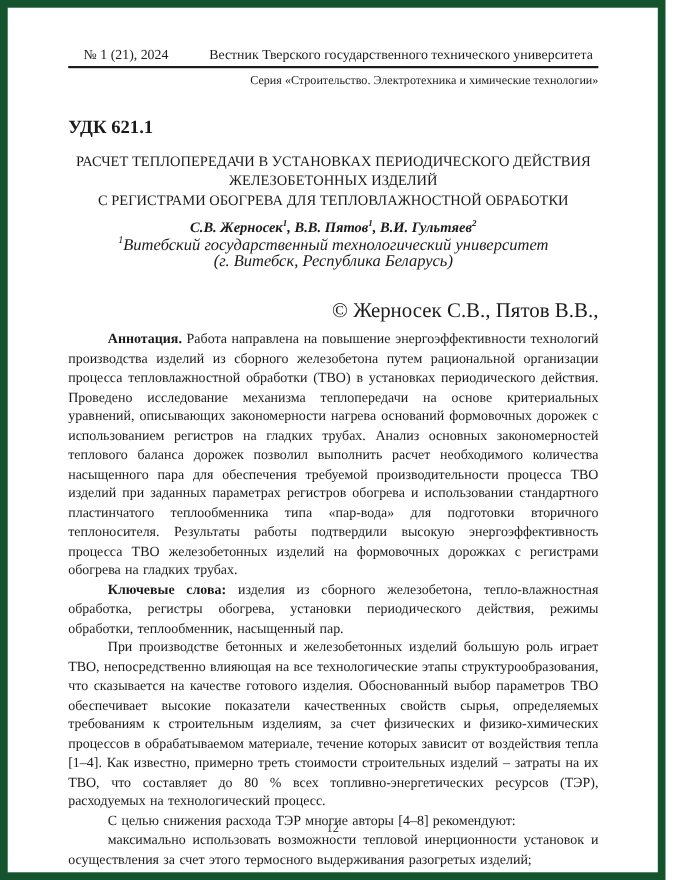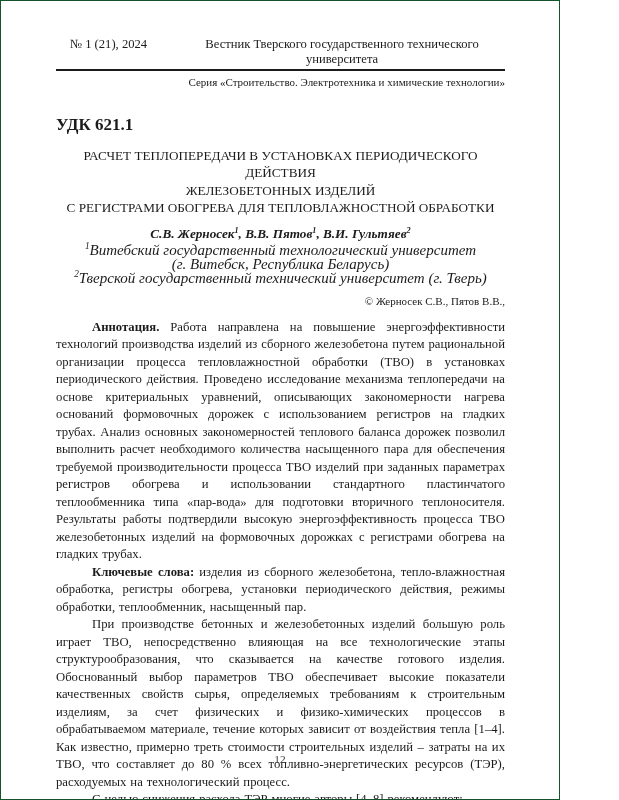--- a/index.html
+++ b/index.html
@@ -6,22 +6,22 @@
   body {
     width: 619px; height: 800px;
     background: #ffffff;
     font-family: "Liberation Serif", "DejaVu Serif", serif;
     color: #1b1b1b;
     overflow: hidden;
   }
   .page {
     position: relative;
     box-sizing: border-box;
-    width: 560px; height: 800px;
-    border: 1px solid #14532d;
+    width: 605px; height: 800px;
+    border: 7px solid #14532d;
     padding: 36px 54px 0 55px;
     overflow: hidden;
   }
   
   .journal-line {
     display: flex;
     align-items: baseline;
     font-size: 12.6px;
     line-height: 15px;
   }
@@ -61,23 +61,23 @@
   }
   .affiliations {
     margin-top: 1px;
     text-align: center;
     font-style: italic;
     font-size: 15px;
     line-height: 14.4px;
   }
   sup { font-size: 0.62em; line-height: 0; }
   .copyright {
-    margin-top: 8px;
+    margin-top: 30px;
     text-align: right;
-    font-size: 11px;
+    font-size: 19px;
     line-height: 15px;
   }
   
   .para {
     margin: 0;
     text-align: justify;
     text-indent: 36px;
     font-size: 12.7px;
     line-height: 17.5px;
     word-spacing: 0.06em;
@@ -124,21 +124,20 @@
     <div>РАСЧЕТ ТЕПЛОПЕРЕДАЧИ В УСТАНОВКАХ ПЕРИОДИЧЕСКОГО ДЕЙСТВИЯ</div>
     <div>ЖЕЛЕЗОБЕТОННЫХ ИЗДЕЛИЙ</div>
     <div>С РЕГИСТРАМИ ОБОГРЕВА ДЛЯ ТЕПЛОВЛАЖНОСТНОЙ ОБРАБОТКИ</div>
   </div>
 
   <div class="authors-line"><span><span>С.В. Жерносек</span><sup>1</sup><span>, </span></span><span><span>В.В. Пятов</span><sup>1</sup><span>, </span></span><span><span>В.И. Гультяев</span><sup>2</sup><span></span></span></div>
 
   <div class="affiliations">
     <div><sup>1</sup><span>Витебский государственный технологический университет</span></div>
     <div><sup></sup><span>(г. Витебск, Республика Беларусь)</span></div>
-    <div><sup>2</sup><span>Тверской государственный технический университет (г. Тверь)</span></div>
   </div>
 
   <div class="copyright">
     <div>© Жерносек С.В., Пятов В.В.,</div>
   </div>
 
   <p class="para abstract-para"><b class="inline-label">Аннотация.</b> <span>Работа направлена на повышение энергоэффективности технологий производства изделий из сборного железобетона путем рациональной организации процесса тепловлажностной обработки (ТВО) в установках периодического действия. Проведено исследование механизма теплопередачи на основе критериальных уравнений, описывающих закономерности нагрева оснований формовочных дорожек с использованием регистров на гладких трубах. Анализ основных закономерностей теплового баланса дорожек позволил выполнить расчет необходимого количества насыщенного пара для обеспечения требуемой производительности процесса ТВО изделий при заданных параметрах регистров обогрева и использовании стандартного пластинчатого теплообменника типа «пар-вода» для подготовки вторичного теплоносителя. Результаты работы подтвердили высокую энергоэффективность процесса ТВО железобетонных изделий на формовочных дорожках с регистрами обогрева на гладких трубах.</span></p>
 
   <p class="para"><b class="inline-label">Ключевые слова:</b> <span>изделия из сборного железобетона, тепло-влажностная обработка, регистры обогрева, установки периодического действия, режимы обработки, теплообменник, насыщенный пар.</span></p>
 

